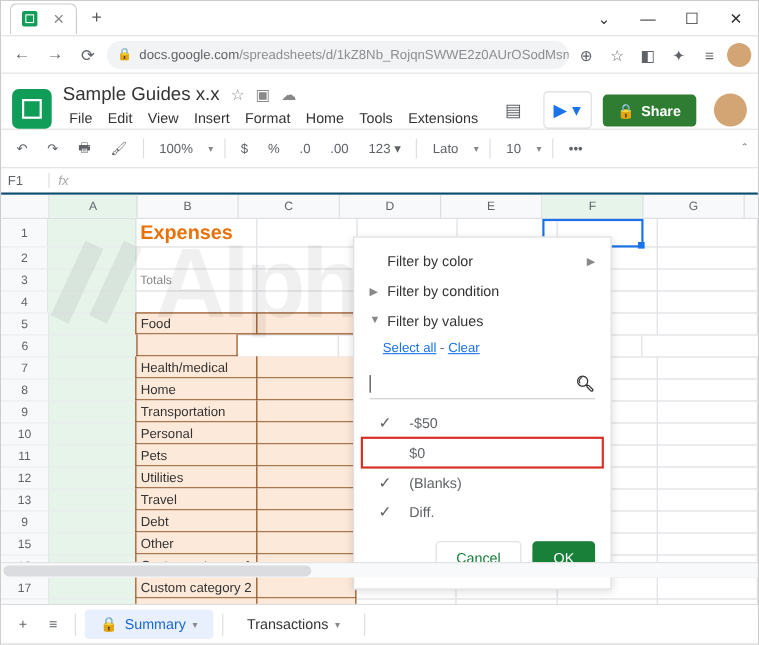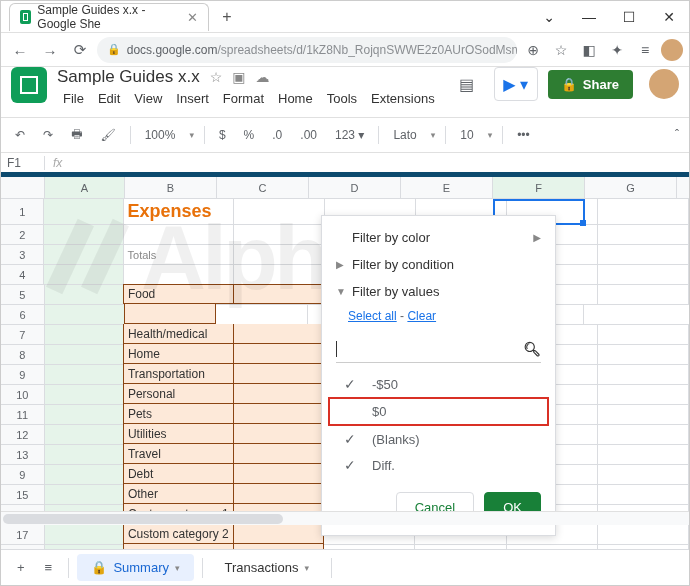--- a/index.html
+++ b/index.html
@@ -11,39 +11,39 @@
 .tab-close { margin-left: 8px; color: #888; font-size: 13px; }
 .new-tab { width: 24px; height: 24px; display: flex; align-items: center; justify-content: center; color: #555; margin-left: 6px; font-size: 16px; }
 .win-controls { margin-left: auto; display: flex; }
 .win-btn { width: 40px; height: 30px; display: flex; align-items: center; justify-content: center; color: #333; font-size: 14px; }
 .addrbar { height: 34px; display: flex; align-items: center; padding: 0 6px; gap: 4px; border-bottom: 1px solid #e0e0e0; }
 .nav-btn { width: 26px; height: 26px; display: flex; align-items: center; justify-content: center; color: #5f6368; font-size: 15px; border-radius: 50%; }
 .url-field { flex: 1; height: 26px; background: #f1f3f4; border-radius: 13px; display: flex; align-items: center; padding: 0 10px; font-size: 12px; color: #5f6368; overflow: hidden; white-space: nowrap; }
 .lock { margin-right: 6px; font-size: 11px; color: #5f6368; }
 .ext-icon { width: 24px; height: 24px; display: flex; align-items: center; justify-content: center; color: #5f6368; font-size: 14px; }
 .hamster { width: 22px; height: 22px; background: #d4a574; border-radius: 50%; }
-.docbar { height: 50px; display: flex; align-items: flex-start; padding: 0 10px; }
+.docbar { height: 50px; display: flex; align-items: flex-end; padding: 0 10px; }
 .sheets-logo { width: 36px; height: 36px; background: #0f9d58; border-radius: 6px; position: relative; margin-right: 10px; }
 .sheets-logo::after { content: ""; position: absolute; inset: 9px; border: 2px solid #fff; }
 .doc-title-wrap { display: flex; flex-direction: column; }
 .doc-title-row { display: flex; align-items: center; gap: 10px; }
 .doc-title { font-size: 17px; color: #333; }
 .doc-icon { color: #888; font-size: 14px; }
 .menubar { display: flex; gap: 2px; font-size: 13px; color: #333; margin-top: 2px; }
 .menubar span { padding: 2px 6px; }
 .right-actions { margin-left: auto; display: flex; align-items: center; gap: 10px; }
 .comment-btn, .present-btn { width: 34px; height: 34px; display: flex; align-items: center; justify-content: center; color: #5f6368; border: 1px solid transparent; border-radius: 4px; }
 .present-btn { border: 1px solid #dadce0; color: #1a73e8; width: 44px; }
 .share-btn { background: #2e7d32; color: #fff; padding: 7px 14px; border-radius: 4px; font-size: 13px; font-weight: bold; display: flex; align-items: center; gap: 5px; }
 .avatar { width: 30px; height: 30px; background: #d4a574; border-radius: 50%; margin-left: 6px; }
 .toolbar { height: 36px; border-top: 1px solid #e0e0e0; border-bottom: 1px solid #e0e0e0; display: flex; align-items: center; padding: 0 10px; gap: 10px; font-size: 12px; color: #5f6368; }
 .tb-item { padding: 2px 4px; }
 .tb-divider { width: 1px; height: 18px; background: #dadce0; }
 .collapse-caret { margin-left: auto; }
-.fxbar { height: 24px; border-bottom: 5px solid #0c4a6e; display: flex; align-items: center; font-size: 12px; }
+.fxbar { height: 24px; border-bottom: 2px solid #0c4a6e; display: flex; align-items: center; font-size: 12px; }
 .fxcell { width: 44px; padding: 0 6px; color: #5f6368; border-right: 1px solid #dadce0; }
 .fx { padding: 0 8px; color: #aaa; font-style: italic; }
 .sheet-area { position: relative; height: 384px; overflow: hidden; }
 .colheaders { display: flex; height: 22px; background: #f8f9fa; border-bottom: 1px solid #dadce0; font-size: 11px; color: #5f6368; }
 .corner { width: 44px; border-right: 1px solid #dadce0; }
 .colh { border-right: 1px solid #dadce0; display: flex; align-items: center; justify-content: center; }
 .colh.ca { width: 80px; } .colh.cb { width: 92px; } .colh.cc { width: 92px; }
 .colh.cd { width: 92px; } .colh.ce { width: 92px; } .colh.cf { width: 92px; background: #e6f4ea; position: relative; }
 .colh.cg { width: 92px; }
 .grid-rows { }
@@ -86,21 +86,20 @@
 .bt-divider { width: 1px; height: 20px; background: #dadce0; margin: 0 4px; }
 .scroll-h { position: absolute; bottom: 36px; left: 0; right: 0; height: 14px; background: #f8f9fa; border-top: 1px solid #e0e0e0; }
 .scroll-h-thumb { position: absolute; left: 2px; top: 2px; height: 10px; width: 280px; background: #dadce0; border-radius: 5px; }
 </style>
 </head>
 <body>
 
 <div class="titlebar">
   <div class="tab">
     <span class="tab-favicon"></span>
-    <span>Sample Guides x.x - Google She</span>
     <span class="tab-close">✕</span>
   </div>
   <div class="new-tab">+</div>
   <div class="win-controls">
     <div class="win-btn">⌄</div>
     <div class="win-btn">—</div>
     <div class="win-btn">☐</div>
     <div class="win-btn">✕</div>
   </div>
 </div>

